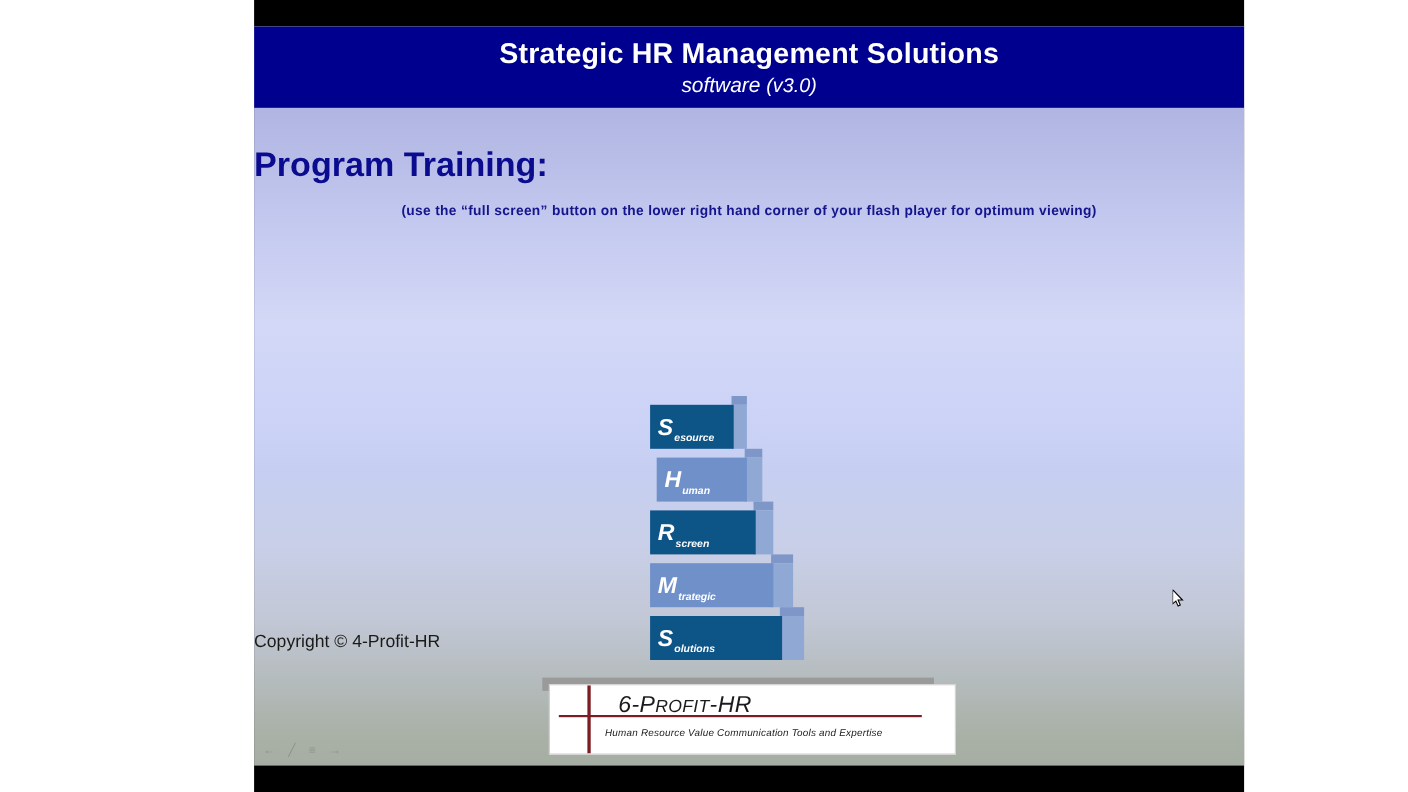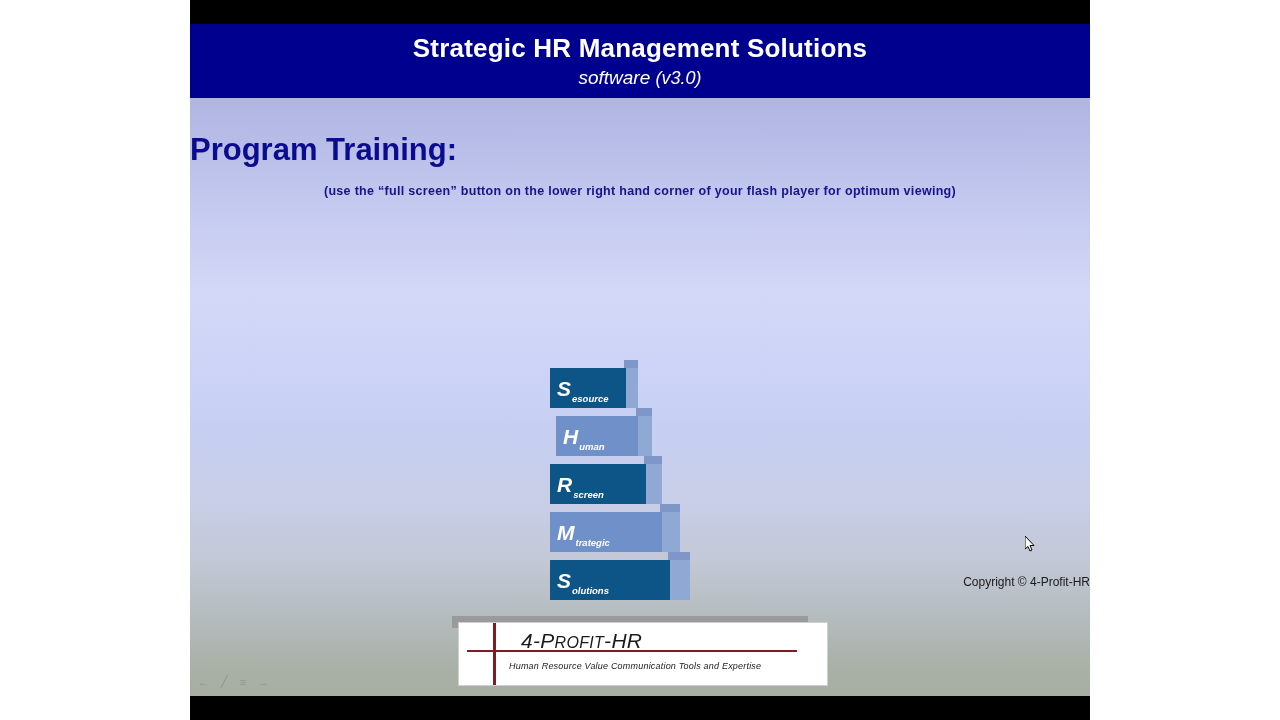--- a/index.html
+++ b/index.html
@@ -9,20 +9,21 @@
     width: 1280px;
     height: 720px;
     overflow: hidden;
     font-family: "Liberation Sans", sans-serif;
   }
   #stage {
     position: relative;
     width: 1080px;
     height: 720px;
     background: #ffffff;
+    margin-left: 41px;
   }
   
   .player-frame {
     position: absolute;
     left: 190px;
     top: 0px;
     width: 900px;
     height: 720px;
     background: #000000;
   }
@@ -155,23 +156,23 @@
   }
   .top3d {
     position: absolute;
     background: #7e97c8;
   }
 
   .copyright {
     position: absolute;
     top: 551px;
     width: 900px;
-    text-align: right;
+    text-align: left;
     color: #1a1a1a;
-    font-size: 12px;
+    font-size: 16px;
   }
 
   
   .plate-shadow {
     position: absolute;
     left: 262px;
     top: 592px;
     width: 356px;
     height: 12px;
     background: #9a9a9a;
@@ -318,21 +319,21 @@
       </div>
     </div>
 
     <div class="copyright">Copyright © 4-Profit-HR</div>
 
     <div class="plate-shadow"></div>
     <div class="plate">
       <div class="crossbar-v"></div>
       <div class="crossbar-h"></div>
       <div class="brand">
-        <span>4-P</span><span class="sm">ROFIT</span><span>-HR</span>
+        <span>6-P</span><span class="sm">ROFIT</span><span>-HR</span>
       </div>
       <div class="tagline">Human Resource Value Communication Tools and Expertise</div>
     </div>
 
     <div class="controls">
       <span>←</span>
       <span>╱</span>
       <span>≡</span>
       <span>→</span>
     </div>

